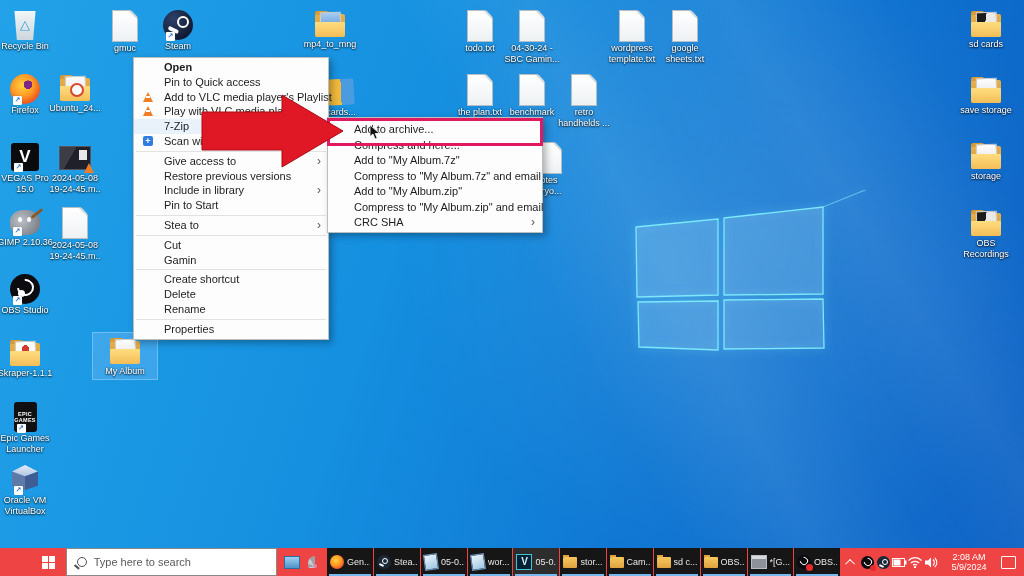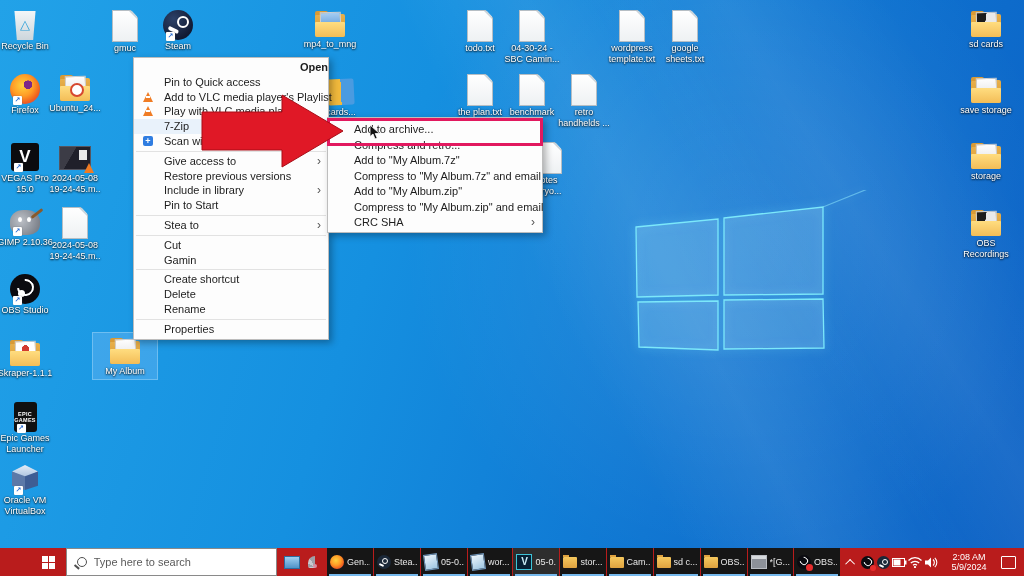--- a/index.html
+++ b/index.html
@@ -76,42 +76,42 @@
     background:#5c79a8;clip-path:polygon(0 3%,100% 28%,100% 100%,0 78%);}
   .vb-r{position:absolute;right:1px;top:7px;width:13px;height:19px;background:#3e5d94;
     clip-path:polygon(0 28%,100% 3%,100% 78%,0 100%);}
   .art-winflag{width:26px;height:26px;margin:5px auto 2px;
     background:linear-gradient(90deg,#f1b93c 50%,#4a9be0 50%);border-radius:2px;transform:rotate(-3deg);}
 
   
   .cmenu{position:absolute;left:133px;top:57px;width:194px;background:#fdfdfd;border:1px solid #bdbdbd;
     box-shadow:3px 3px 7px rgba(0,0,0,.3);padding:2px 0;z-index:30;font-size:11px;color:#1d1d1d;}
   .cm-item{position:relative;height:14.8px;line-height:14.8px;padding-left:30px;white-space:nowrap;}
-  .cm-item.bold{font-weight:bold;text-align:right;}
+  .cm-item.bold{font-weight:bold;}
   .cm-item.hl{background:#e9f2fb;}
   .cm-sep{height:1px;background:#e2e2e2;margin:2px 2px;}
   .cm-arrow{position:absolute;right:7px;top:0;color:#555;font-size:12px;}
   .mi-icon{position:absolute;left:9px;top:2px;}
   .mi-icon.vlc{width:0;height:0;border-left:5px solid transparent;border-right:5px solid transparent;border-bottom:10px solid #f07c24;}
   .mi-icon.vlc::after{content:'';position:absolute;left:-2px;top:4px;width:4px;height:2px;background:#fff;}
   .mi-icon.defender{width:10px;height:10px;top:2.5px;background:#2f7de1;border-radius:2px;
     color:#fff;font-size:9px;line-height:10px;text-align:center;font-weight:bold;}
 
   .smenu{position:absolute;left:327px;top:117px;width:214px;background:#fdfdfd;border:1px solid #bdbdbd;
     box-shadow:3px 3px 7px rgba(0,0,0,.3);padding:2px 0;z-index:31;font-size:11px;color:#1d1d1d;}
   .sm-item{position:relative;height:15.4px;line-height:15.4px;padding-left:26px;white-space:nowrap;}
   .sm-item.first{height:18px;line-height:18px;}
   .red-box{position:absolute;left:-1px;right:-1px;top:0;height:22px;border:3px solid #e2195f;z-index:45;pointer-events:none;}
 
   
   .ann-arrow{position:absolute;left:196px;top:88px;z-index:50;}
   .cursor{position:absolute;left:370px;top:125px;z-index:55;}
 
   
-  .taskbar{position:absolute;left:0;right:0;bottom:0;height:28px;background:#b91c1c;display:flex;align-items:center;z-index:60;padding-left:32px;}
+  .taskbar{position:absolute;left:0;right:0;bottom:0;height:28px;background:#ef4444;display:flex;align-items:center;z-index:60;padding-left:32px;}
   .tb-start{width:38px;height:28px;display:flex;align-items:center;justify-content:center;}
   .win-glyph{display:grid;grid-template-columns:6px 6px;grid-template-rows:6px 6px;gap:1px;}
   .win-glyph i{background:#fff;}
   .tb-search{width:236px;height:26px;background:#fff;border:1px solid #8a8a8a;display:flex;align-items:center;margin-right:4px;}
   .mag{width:8px;height:8px;border:1.5px solid #4f4f4f;border-radius:50%;margin:0 7px 0 10px;position:relative;}
   .mag::after{content:'';position:absolute;left:-4px;top:8px;width:6px;height:1.5px;background:#4f4f4f;transform:rotate(40deg);}
   .tb-search span{font-size:11px;color:#5a5a5a;}
   .tb-sys{width:26px;height:28px;display:flex;align-items:center;justify-content:center;}
   .ti-taskview{width:14px;height:11px;background:linear-gradient(#9fd0f2,#4f93c8);border:1px solid #2d6da0;}
   .fanicon{width:14px;height:12px;background:conic-gradient(from 240deg at 50% 95%,#c9c9cf 0 30deg,#9fa0a8 30deg 60deg,#c9c9cf 60deg 90deg,#9fa0a8 90deg 120deg,rgba(0,0,0,0) 120deg);border-radius:7px 7px 2px 2px;position:relative;}
@@ -340,21 +340,21 @@
     <div class="cm-item"><span>Create shortcut</span></div>
     <div class="cm-item"><span>Delete</span></div>
     <div class="cm-item"><span>Rename</span></div>
     <div class="cm-sep"></div>
     <div class="cm-item"><span>Properties</span></div>
   </div>
 
   <div class="smenu">
     <div class="red-box"></div>
     <div class="sm-item first"><span>Add to archive...</span></div>
-    <div class="sm-item"><span>Compress and retro...</span></div>
+    <div class="sm-item"><span>Compress and here...</span></div>
     <div class="sm-item"><span>Add to "My Album.7z"</span></div>
     <div class="sm-item"><span>Compress to "My Album.7z" and email</span></div>
     <div class="sm-item"><span>Add to "My Album.zip"</span></div>
     <div class="sm-item"><span>Compress to "My Album.zip" and email</span></div>
     <div class="sm-item"><span>CRC SHA</span><span class="cm-arrow">›</span></div>
   </div>
 
   <svg class="ann-arrow" width="150" height="86" viewBox="0 0 150 86">
     <polygon points="6,24 86,24 86,7 147,43 86,79 86,62 6,62" fill="#e01826" stroke="#a80d17" stroke-width="1"></polygon>
   </svg>

